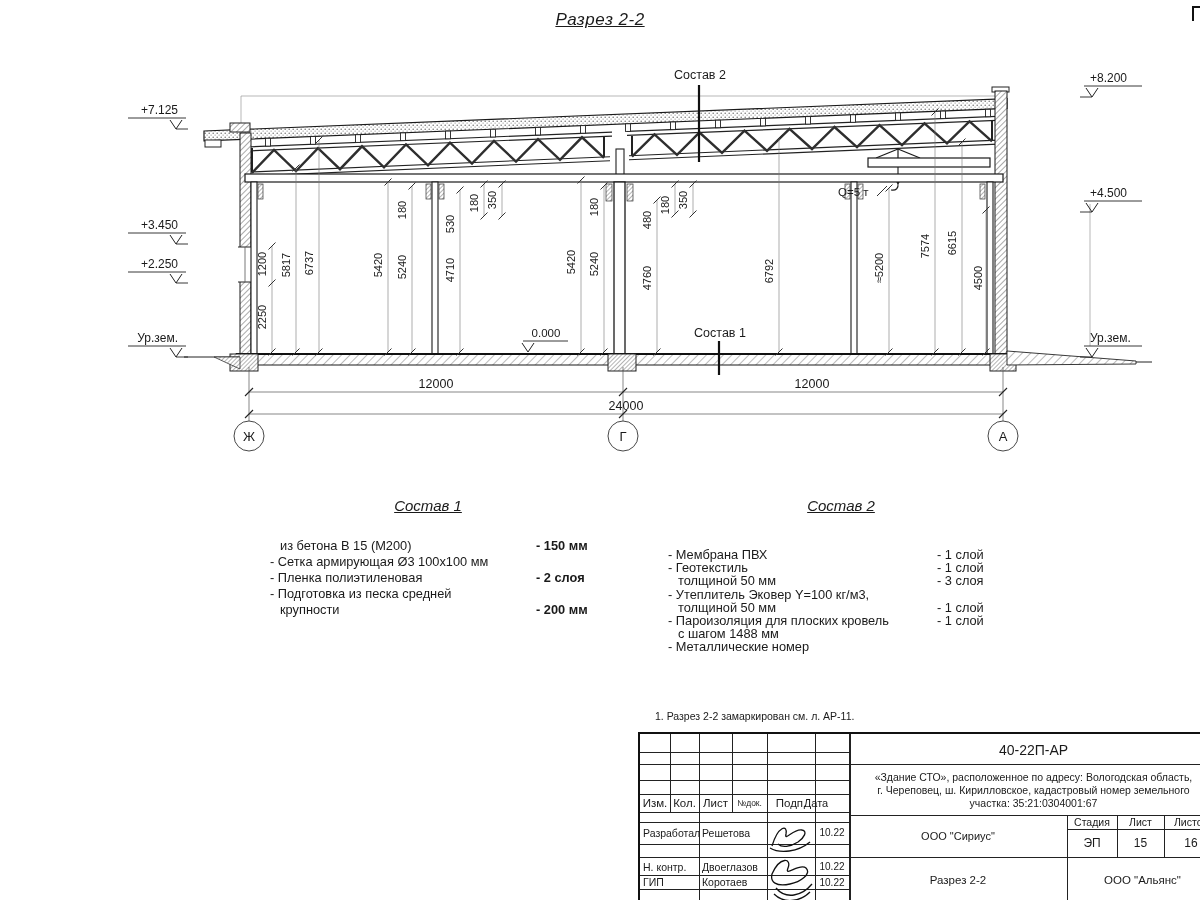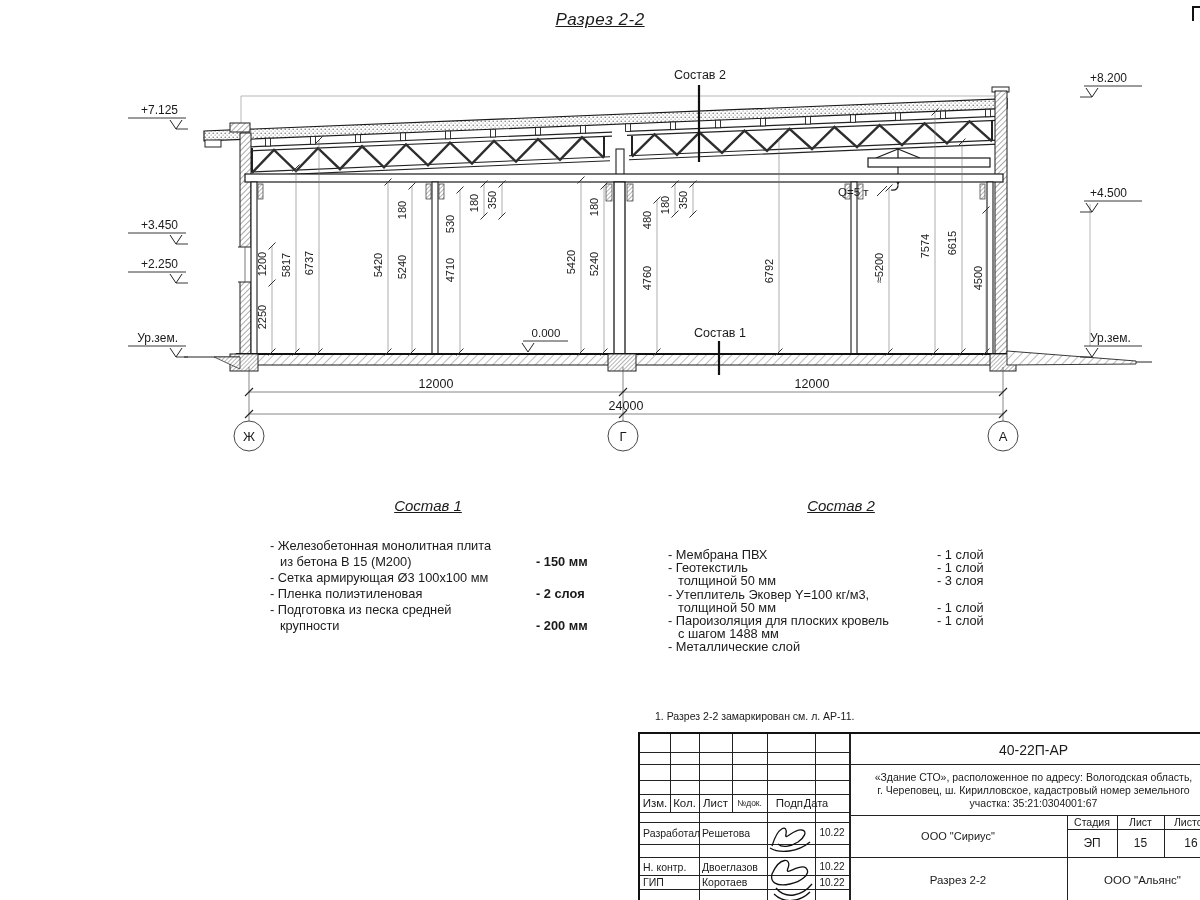--- a/index.html
+++ b/index.html
@@ -330,38 +330,37 @@
     <text x="773" y="271" text-anchor="middle" transform="rotate(-90 773 271)">6792</text>
     <text x="883" y="268" text-anchor="middle" transform="rotate(-90 883 268)">≈5200</text>
     <text x="929" y="246" text-anchor="middle" transform="rotate(-90 929 246)">7574</text>
     <text x="956" y="243" text-anchor="middle" transform="rotate(-90 956 243)">6615</text>
     <text x="982" y="278" text-anchor="middle" transform="rotate(-90 982 278)">4500</text>
   </g>
 </svg>
 
 <div class="spec-title" style="left:343px;top:497px">Состав 1</div>
 <div class="spec spec1" style="left:270px;top:538px;width:330px">
-  <div class="ln"><span>- Железобетонная  монолитная плита</span></div>
   <div class="ln"><span class="ind">из бетона В 15 (М200)</span><span class="val">- 150 мм</span></div>
   <div class="ln"><span>- Сетка армирующая Ø3 100x100 мм</span></div>
   <div class="ln"><span>- Пленка полиэтиленовая</span><span class="val">-  2 слоя</span></div>
   <div class="ln"><span>- Подготовка из песка средней</span></div>
   <div class="ln"><span class="ind">крупности</span><span class="val">- 200 мм</span></div>
 </div>
 
 <div class="spec-title" style="left:756px;top:497px">Состав 2</div>
 <div class="spec spec2" style="left:668px;top:548px;width:340px">
   <div class="ln"><span>- Мембрана ПВХ</span><span class="val">- 1 слой</span></div>
   <div class="ln"><span>- Геотекстиль</span><span class="val">- 1 слой</span></div>
   <div class="ln"><span class="ind">толщиной 50 мм</span><span class="val">- 3 слоя</span></div>
   <div class="ln"><span>- Утеплитель Эковер Y=100 кг/м3,</span></div>
   <div class="ln"><span class="ind">толщиной 50 мм</span><span class="val">- 1 слой</span></div>
   <div class="ln"><span>- Пароизоляция для плоских кровель</span><span class="val">- 1 слой</span></div>
   <div class="ln"><span class="ind">с шагом 1488 мм</span></div>
-  <div class="ln"><span>- Металлические слой</span></div>
+  <div class="ln"><span>- Металлические номер</span></div>
 </div>
 
 <div class="note">1. Разрез 2-2 замаркирован см. л. АР-11.</div>
 
 <div class="tb">
 
   <div class="hl" style="left:0;top:18px;width:209px"></div>
   <div class="hl" style="left:0;top:30px;width:578px"></div>
   <div class="hl" style="left:0;top:46px;width:209px"></div>
   <div class="hl" style="left:0;top:60px;width:209px"></div>

